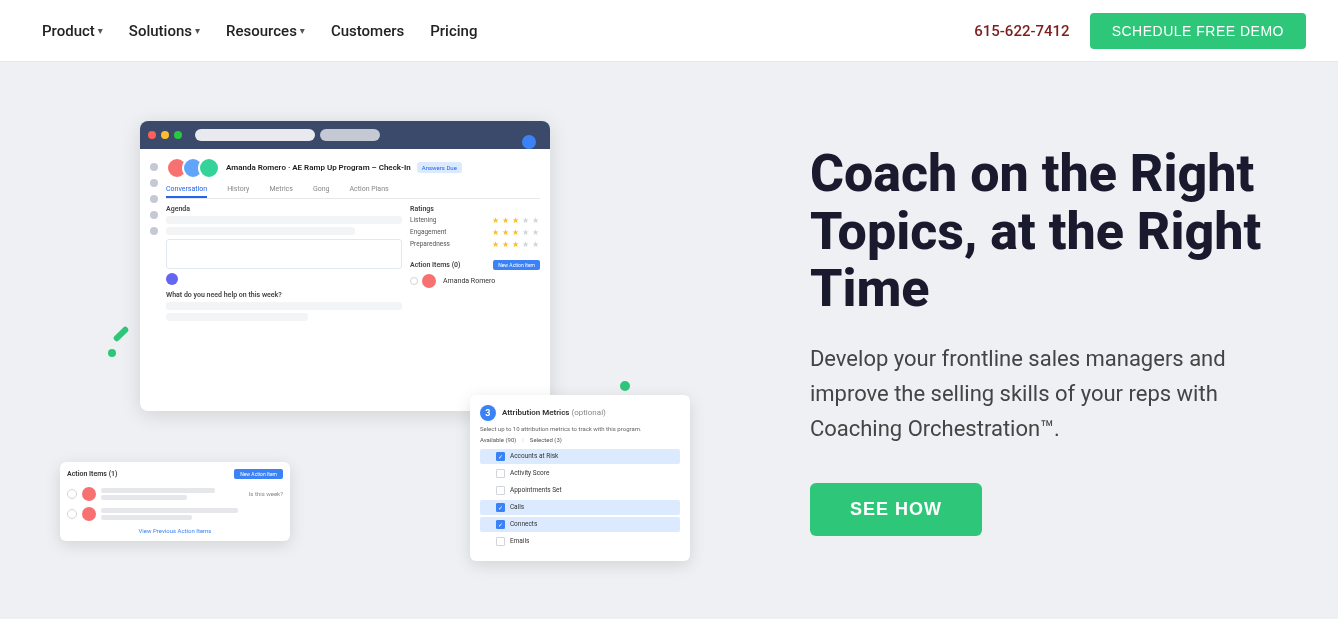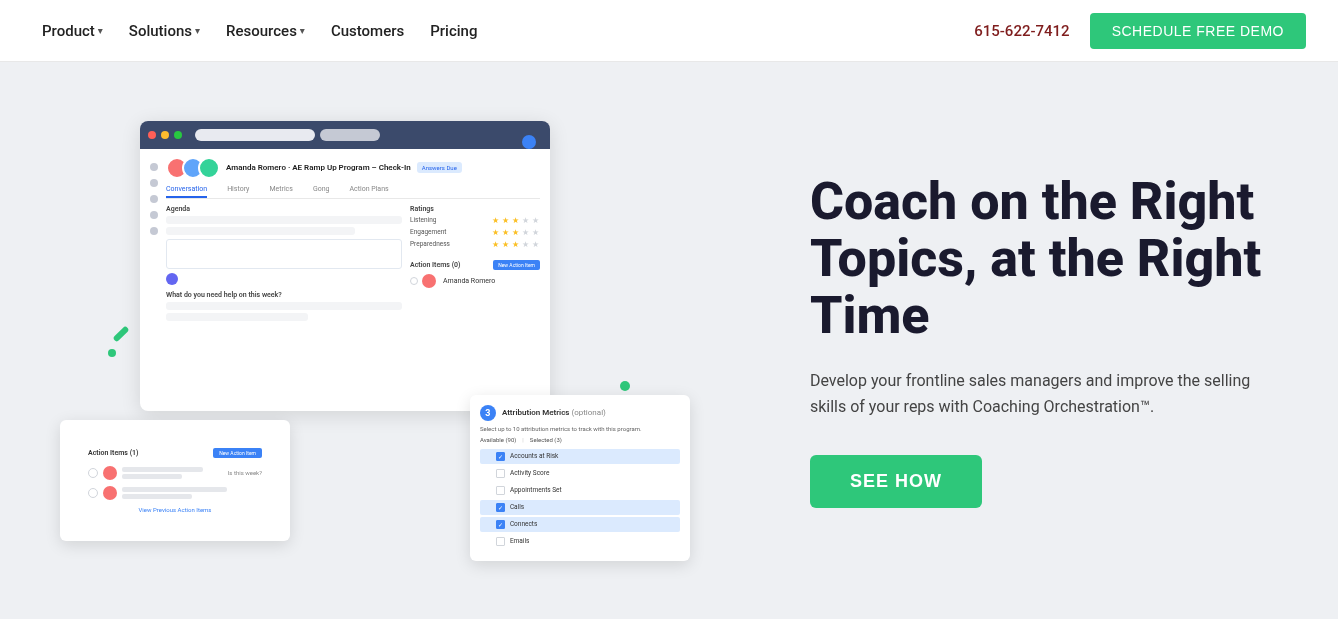--- a/index.html
+++ b/index.html
@@ -295,21 +295,21 @@
 
     
     .mock-bottom-left {
       position: absolute;
       bottom: 20px;
       left: 0;
       width: 230px;
       background: #fff;
       border-radius: 6px;
       box-shadow: 0 4px 16px rgba(0,0,0,0.12);
-      padding: 28px;
+      padding: 7px;
       z-index: 2;
       margin-top: 42px;
     }
     .mock-bl-header {
       display: flex;
       align-items: center;
       justify-content: space-between;
       margin-bottom: 8px;
     }
     .mock-bl-title {
@@ -430,21 +430,21 @@
       padding-left: 20px;
     }
     .hero-heading {
       font-size: 52px;
       font-weight: 800;
       color: #1a1a2e;
       line-height: 1.1;
       margin-bottom: 24px;
     }
     .hero-subtext {
-      font-size: 16px;
+      font-size: 22px;
       color: #444;
       line-height: 1.6;
       margin-bottom: 36px;
       max-width: 500px;
     }
     .btn-see-how {
       background: #2ec77a;
       color: #fff;
       border: none;
       padding: 16px 40px;

